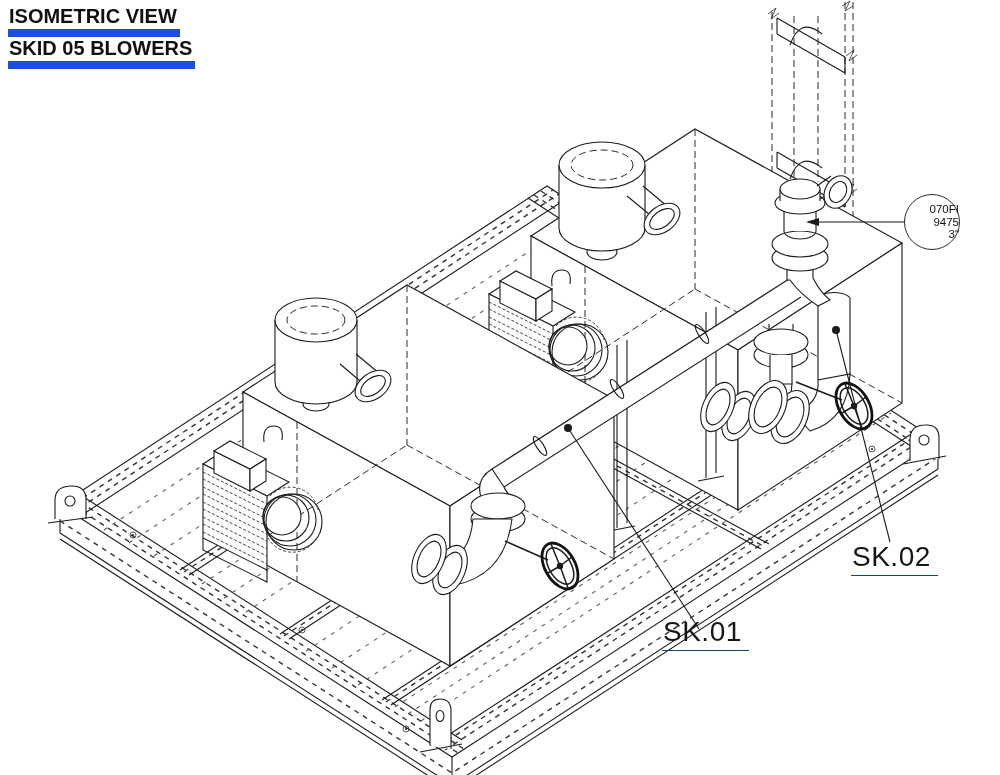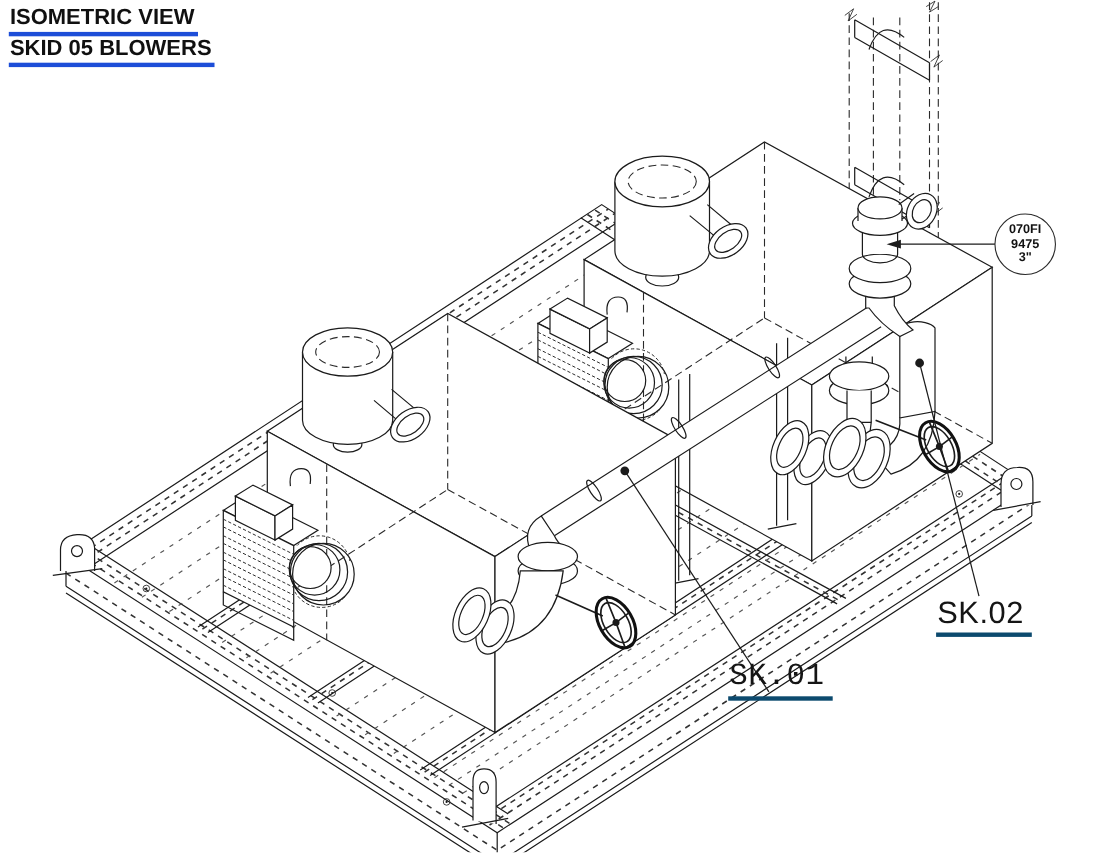--- a/index.html
+++ b/index.html
@@ -12,26 +12,26 @@
   svg .f{stroke:#1b1b1b;fill:#ffffff;stroke-width:1.1;}
   svg .dk{fill:#1b1b1b;stroke:none;}
   svg .dash{stroke:#2a2a2a;fill:none;stroke-width:1;stroke-dasharray:7 4;}
   svg .hatch{stroke:#333;fill:none;stroke-width:1.4;stroke-dasharray:5 5;}
   svg .grate{stroke:#555;fill:none;stroke-width:1.05;stroke-dasharray:4 6;}
   svg .fin{stroke:#2a2a2a;fill:none;stroke-width:0.9;stroke-dasharray:3 2;}
   svg .thick{stroke:#111;fill:none;stroke-width:2.8;}
   svg .med{stroke:#1b1b1b;fill:none;stroke-width:1.5;}
   svg .thin{stroke:#2a2a2a;fill:none;stroke-width:0.8;}
   .title-block{position:absolute;left:8px;top:5px;color:#101010;font-weight:bold;font-size:20px;line-height:23px;}
-  .title-line{display:inline-block;border-bottom:4px solid #1d4ed8;padding:0 3px 1px 1px;}
+  .title-line{display:inline-block;border-bottom:8px solid #1d4ed8;padding:0 3px 1px 1px;}
   .cad-label{position:absolute;color:#151515;font-size:28px;letter-spacing:0.5px;
-    border-bottom:4px solid #0c4a6e;padding:0 7px 2px 1px;background:transparent;}
+    border-bottom:1px solid #0c4a6e;padding:0 7px 2px 1px;background:transparent;}
   .balloon{position:absolute;left:904px;top:194px;width:56px;height:56px;border:1.5px solid #2a2a2a;
-    border-radius:50%;display:flex;flex-direction:column;align-items:center;justify-content:center;
-    font-size:11.5px;font-weight:bold;line-height:12.5px;color:#111;background:#fff;box-sizing:border-box;}
+    border-radius:50%;display:flex;flex-direction:column;align-items:flex-end;justify-content:center;
+    font-size:11.5px;font-weight:normal;line-height:12.5px;color:#111;background:#fff;box-sizing:border-box;}
 </style>
 </head>
 <body>
 
 <div id="stage">
 
 <svg id="drawing" width="1000" height="775" viewBox="0 0 1000 775">
 
   <g>
     <path class="ln" d="M60,505 L452,757 L938,441 L547,186 Z"></path>
@@ -269,21 +269,21 @@
       <polygon class="dk" points="806,222 819,218 819,226"></polygon>
     </g>
   </g>
 </svg>
 
 <div class="title-block">
   <span class="title-line">ISOMETRIC VIEW</span><br>
   <span class="title-line">SKID 05 BLOWERS</span>
 </div>
 
-<div class="cad-label" style="left:662px;top:600px;font-family:Liberation Mono, monospace;">SK.01</div>
+<div class="cad-label" style="left:662px;top:616px;">SK.01</div>
 
 <div class="cad-label" style="left:851px;top:541px;">SK.02</div>
 
 <div class="balloon">
   <div>070FI</div>
   <div>9475</div>
   <div>3"</div>
 </div>
 
 </div>

